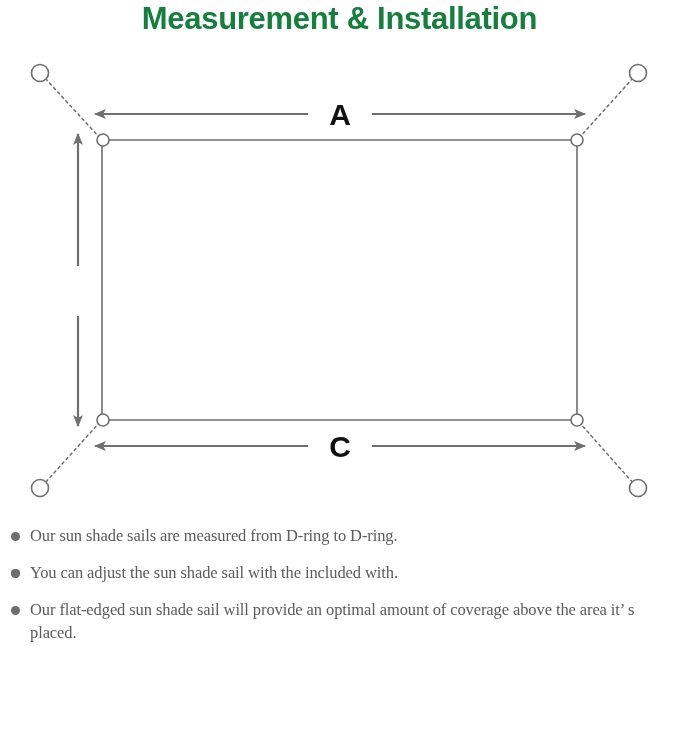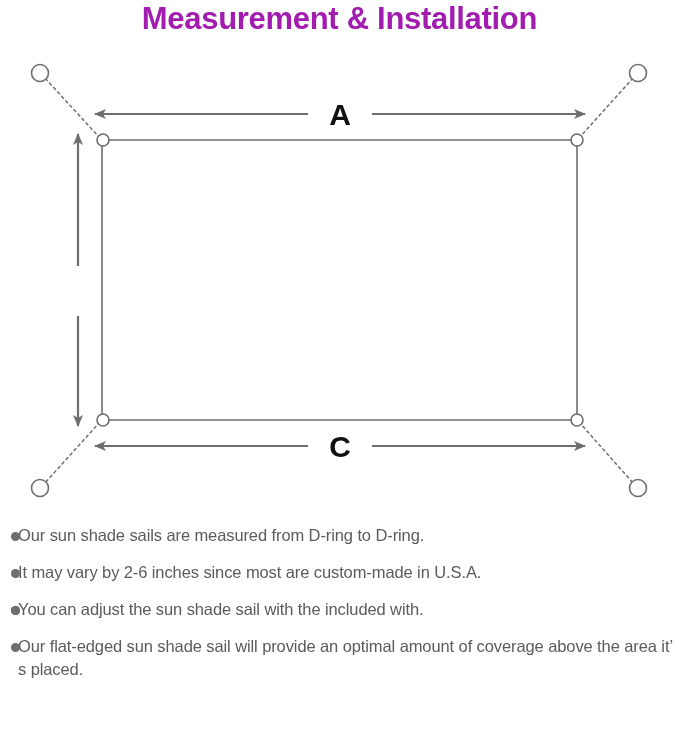--- a/index.html
+++ b/index.html
@@ -16,21 +16,21 @@
   }
 
   #page-title {
     position: absolute;
     top: 0px;
     left: 0;
     width: 679px;
     text-align: center;
     font-size: 31px;
     font-weight: bold;
-    color: #a21caf;
+    color: #15803d;
     letter-spacing: -0.3px;
     line-height: 38px;
     font-family: "Liberation Sans", sans-serif;
     white-space: nowrap;
   }
 
   #diagram-wrap {
     position: absolute;
     top: 44px;
     left: 0;
@@ -65,23 +65,23 @@
     position: absolute;
     left: 0px;
     top: 524px;
     width: 679px;
     padding: 0;
     margin: 0;
     list-style: none;
   }
   .note-item {
     position: relative;
-    padding-left: 18px;
+    padding-left: 30px;
     margin-bottom: 14px;
-    font-family: Liberation Sans, sans-serif;
+    font-family: Liberation Serif, serif;
     font-size: 16.5px;
     line-height: 23px;
     color: #5b5b5b;
     letter-spacing: -0.1px;
   }
   .note-bullet {
     position: absolute;
     left: 11px;
     top: 8px;
     width: 9px;
@@ -146,24 +146,20 @@
     </svg>
 </div>
 
 <ul id="notes-list">
   <li class="note-item">
     <span class="note-bullet"></span>
     <span>Our sun shade sails are measured from D-ring to D-ring.</span>
   </li>
   <li class="note-item">
     <span class="note-bullet"></span>
-    <span>It may vary by 2-6 inches since most are custom-made in U.S.A.</span>
-  </li>
-  <li class="note-item">
-    <span class="note-bullet"></span>
   </li>
   <li class="note-item">
     <span class="note-bullet"></span>
     <span>You can adjust the sun shade sail with the included with.</span>
   </li>
   <li class="note-item">
     <span class="note-bullet"></span>
     <span>Our flat-edged sun shade sail will provide an optimal amount of coverage above the area it’ s placed.</span>
   </li>
 </ul>

